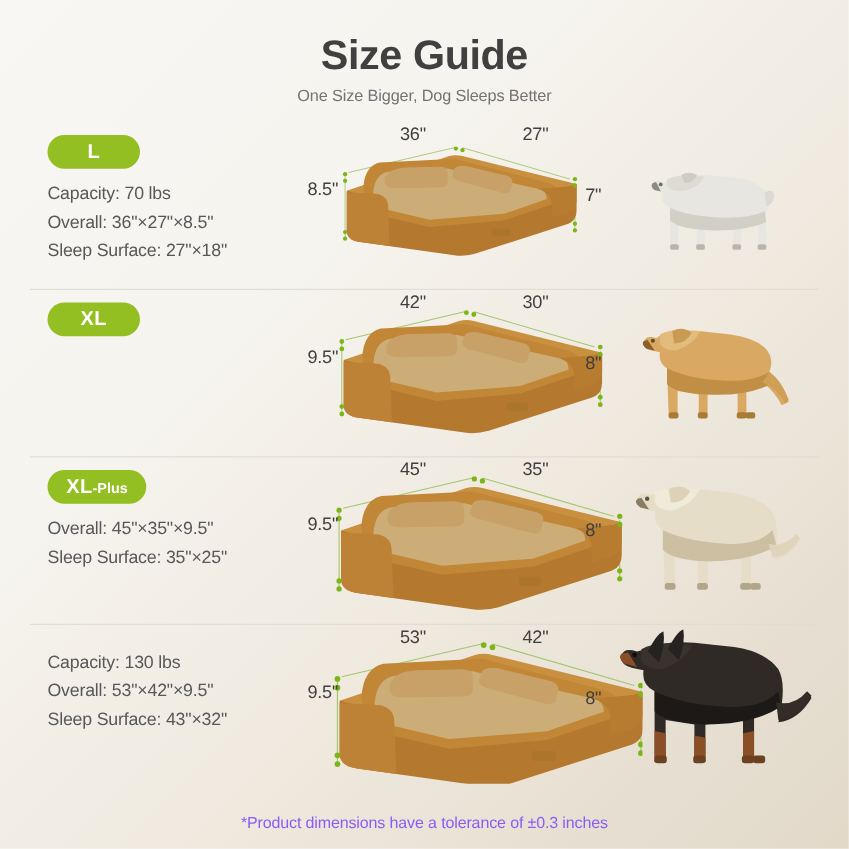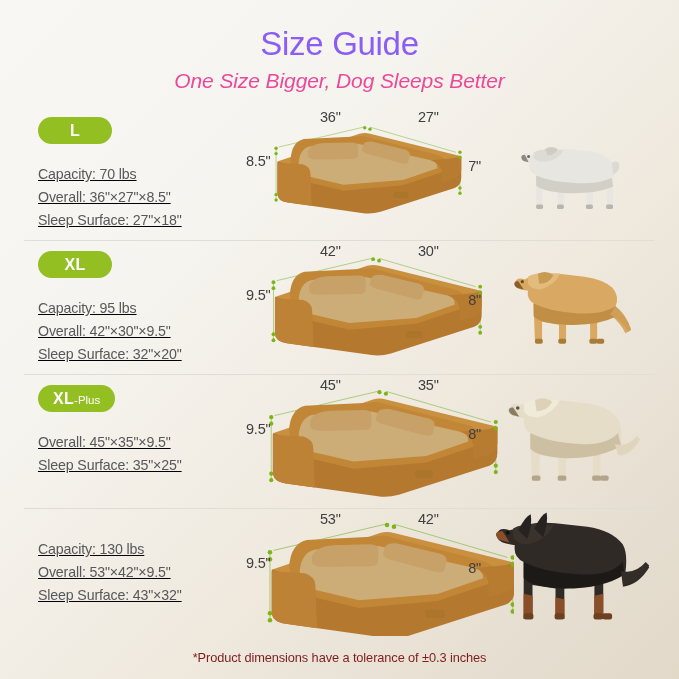--- a/index.html
+++ b/index.html
@@ -9,27 +9,26 @@
     overflow: hidden;
   }
   body {
     background: linear-gradient(135deg, #f8f7f4 0%, #f6f4ef 32%, #efe9de 62%, #e5ddcf 88%, #e2d9c9 100%);
     position: relative;
   }
 
   
   .header { padding-top: 26px; text-align: center; }
   .title {
-    font-size: 33px; font-weight: normal; color: #8b5cf6;
+    font-size: 33px; font-weight: bold; color: #404040;
     letter-spacing: -0.3px; line-height: 1.1;
   }
   .subtitle {
-    font-size: 21px; color: #ec4899; margin-top: 7px;
+    font-size: 13px; color: #737373; margin-top: 7px;
     letter-spacing: -0.1px;
-    font-style: italic;
   }
 
   
   .rows { margin-top: 13px; }
   .row {
     position: relative;
     display: flex; align-items: flex-start;
     height: 134px;
     padding: 0 26px 0 38px;
   }
@@ -43,22 +42,22 @@
   .badge {
     display: inline-flex; align-items: baseline; justify-content: center;
     background: #93bf23; color: #ffffff;
     border-radius: 14px;
     min-width: 74px; height: 27px;
     padding: 0 15px;
     font-size: 16px; font-weight: bold;
     line-height: 27px;
     letter-spacing: 0.3px;
   }
-  .badge .sub { font-size: 11.5px; font-weight: normal; letter-spacing: 0; }
-  .spec-lines { margin-top: 19px; text-decoration: underline; }
+  .badge .sub { font-size: 11.5px; font-weight: bold; letter-spacing: 0; }
+  .spec-lines { margin-top: 9px; }
   .spec-lines div {
     font-size: 14.2px; color: #58585a; line-height: 1.62;
     white-space: nowrap; letter-spacing: -0.15px;
   }
 
   
   .bed-wrap { flex: 1 1 auto; position: relative; height: 100%; }
   .bed-svg { position: absolute; left: 0; top: 4px; }
   .dim {
     position: absolute; font-size: 14.5px; color: #3f3f3f;
@@ -69,21 +68,21 @@
   .dim-left      { top: 47px; left: 0px; }
   .dim-right     { top: 52px; right: 2px; }
 
   
   .dog-wrap { flex: 0 0 170px; height: 100%; position: relative; }
   .dog-svg { position: absolute; right: 2px; bottom: 10px; }
 
   
   .footnote {
     position: absolute; left: 0; right: 0; bottom: 14px;
-    text-align: center; font-size: 12.8px; color: #7f1d1d;
+    text-align: center; font-size: 12.8px; color: #8b5cf6;
     letter-spacing: -0.1px;
   }
 </style>
 </head>
 <body>
 
 <div class="header">
   <div class="title">Size Guide</div>
   <div class="subtitle">One Size Bigger, Dog Sleeps Better</div>
 </div>
@@ -159,25 +158,20 @@
       </svg>
     </div>
   </div>
 
   <div class="row">
     <div class="spec">
       <div class="badge">
         <span>XL</span>
           <span class="sub"></span>
       </div>
-      <div class="spec-lines">
-        <div>Capacity: 95 lbs</div>
-        <div>Overall: 42"×30"×9.5"</div>
-        <div>Sleep Surface: 32"×20"</div>
-      </div>
     </div>
     <div class="bed-wrap">
       <svg class="bed-svg" width="258" height="120" viewBox="0 0 300 142">
         <g transform="translate(14,10) scale(0.88)">
           <g stroke="#9fc46a" stroke-width="1.1" fill="none" opacity="0.95">
             <path d="M22,38 L150,8"></path>
               <path d="M160,8 L290,46"></path>
             <path d="M18,42 L18,116"></path>
               <path d="M296,50 L296,108"></path>
           </g>

